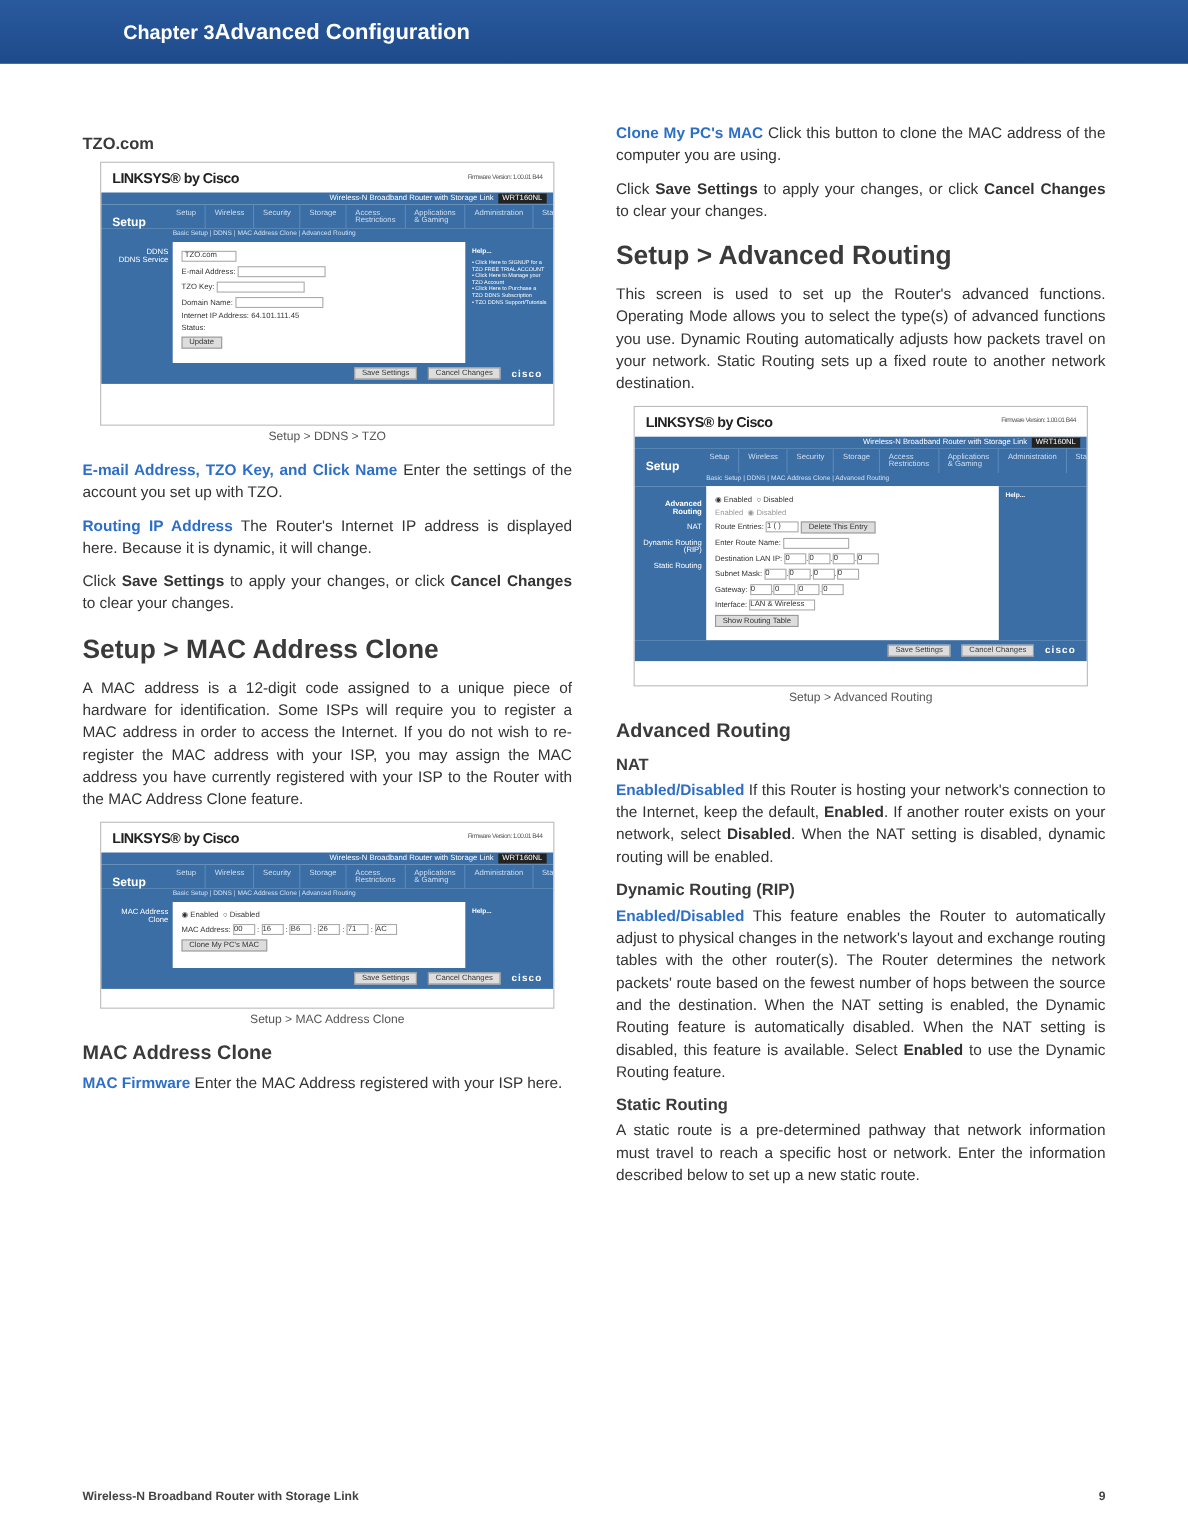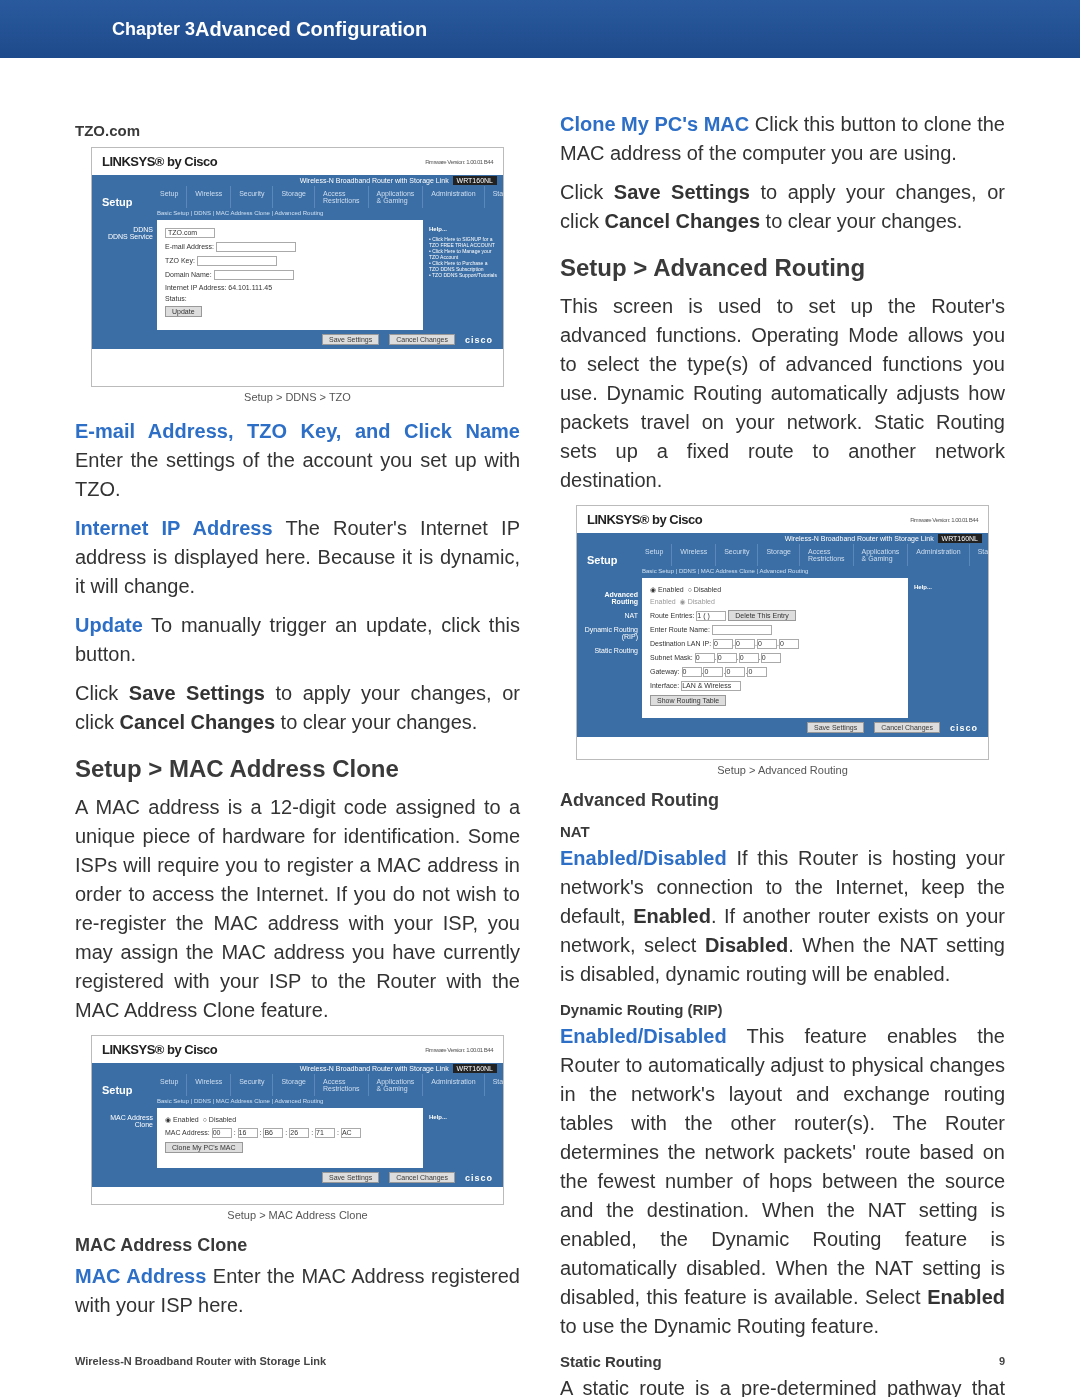--- a/index.html
+++ b/index.html
@@ -24,21 +24,21 @@
   .adv-config { font-weight: 700; font-size: 20px; }
   .page-body {
     padding: 52px 75px 0 75px;
     display: flex;
     gap: 40px;
   }
   .col { flex: 1; min-width: 0; }
   h2 { font-size: 24px; font-weight: 700; color: #3a3a3a; margin: 18px 0 10px; }
   h3 { font-size: 18px; font-weight: 700; color: #3a3a3a; margin: 14px 0 6px; }
   h4 { font-size: 15px; font-weight: 700; color: #3a3a3a; margin: 12px 0 4px; }
-  .body-text p { font-size: 20px; line-height: 1.45; color: #333; margin-bottom: 10px; text-align: justify; }
+  .body-text p { font-size: 14px; line-height: 1.45; color: #333; margin-bottom: 10px; text-align: justify; }
   .blue { color: #2d6fc6; font-weight: 700; }
   .bold { font-weight: 700; }
   .screenshot {
     border: 1px solid #bbb;
     background: #fff;
     margin: 8px 16px 4px;
     font-size: 7px;
     overflow: hidden;
     position: relative;
   }
@@ -125,22 +125,21 @@
       </div>
       <div class="ss-footer">
         <span class="ss-btn">Save Settings</span>
         <span class="ss-btn">Cancel Changes</span>
         <span class="ss-cisco">cisco</span>
       </div>
     </div>
     <div class="caption">Setup &gt; DDNS &gt; TZO</div>
 
     <p><span class="blue">E-mail Address, TZO Key, and Click Name</span><span>  Enter the settings of the account you set up with TZO.</span></p>
-    <p><span class="blue">Internet IP Address</span><span>  The Router's Internet IP address is displayed here. Because it is dynamic, it will change.</span></p>
-    <p><span class="blue">Update</span><span>  To manually trigger an update, click this button.</span></p>
+    <p><span class="blue">Routing IP Address</span><span>  The Router's Internet IP address is displayed here. Because it is dynamic, it will change.</span></p>
     <p>Click <span class="bold">Save Settings</span> to apply your changes, or click <span class="bold">Cancel Changes</span> to clear your changes.</p>
 
     <h2>Setup &gt; MAC Address Clone</h2>
     <p>A MAC address is a 12-digit code assigned to a unique piece of hardware for identification. Some ISPs will require you to register a MAC address in order to access the Internet. If you do not wish to re-register the MAC address with your ISP, you may assign the MAC address you have currently registered with your ISP to the Router with the MAC Address Clone feature.</p>
 
     <div class="screenshot" style="height:170px;">
       <div class="ss-logo">
           <span>LINKSYS® by Cisco</span>
           <span class="fw">Firmware Version: 1.00.01 B44</span>
         </div>
@@ -172,21 +171,21 @@
       </div>
       <div class="ss-footer">
         <span class="ss-btn">Save Settings</span>
         <span class="ss-btn">Cancel Changes</span>
         <span class="ss-cisco">cisco</span>
       </div>
     </div>
     <div class="caption">Setup &gt; MAC Address Clone</div>
 
     <h3>MAC Address Clone</h3>
-    <p><span class="blue">MAC Address</span><span>  Enter the MAC Address registered with your ISP here.</span></p>
+    <p><span class="blue">MAC Firmware</span><span>  Enter the MAC Address registered with your ISP here.</span></p>
   </div>
 
   <div class="col body-text">
     <p><span class="blue">Clone My PC's MAC</span><span>  Click this button to clone the MAC address of the computer you are using.</span></p>
     <p>Click <span class="bold">Save Settings</span> to apply your changes, or click <span class="bold">Cancel Changes</span> to clear your changes.</p>
 
     <h2>Setup &gt; Advanced Routing</h2>
     <p>This screen is used to set up the Router's advanced functions. Operating Mode allows you to select the type(s) of advanced functions you use. Dynamic Routing automatically adjusts how packets travel on your network. Static Routing sets up a fixed route to another network destination.</p>
 
     <div class="screenshot" style="height:255px;">

